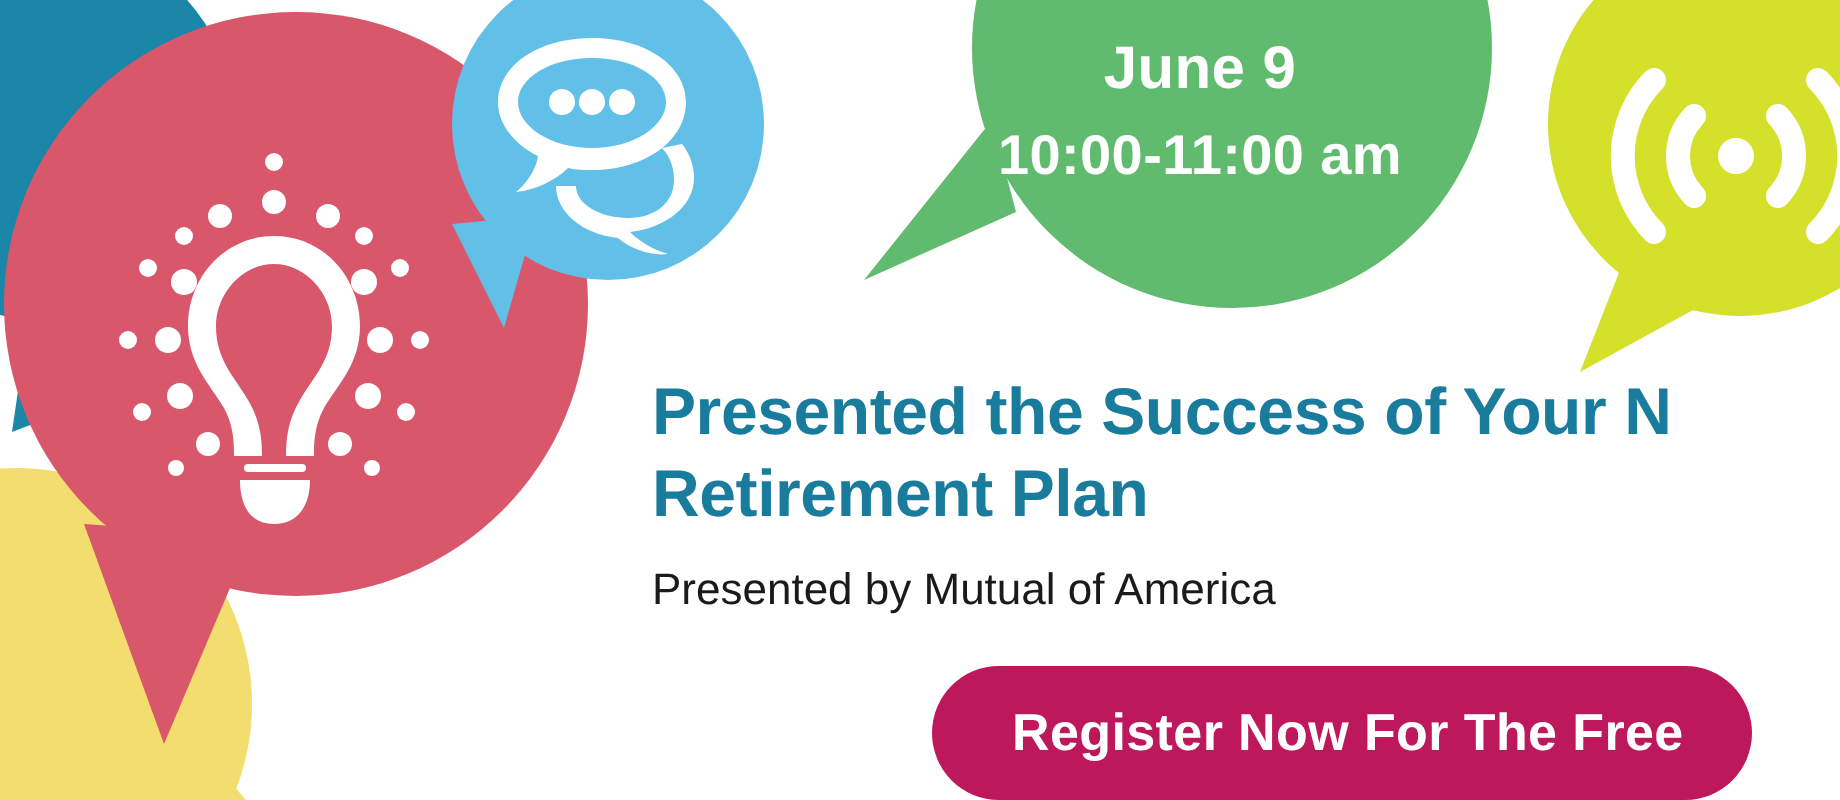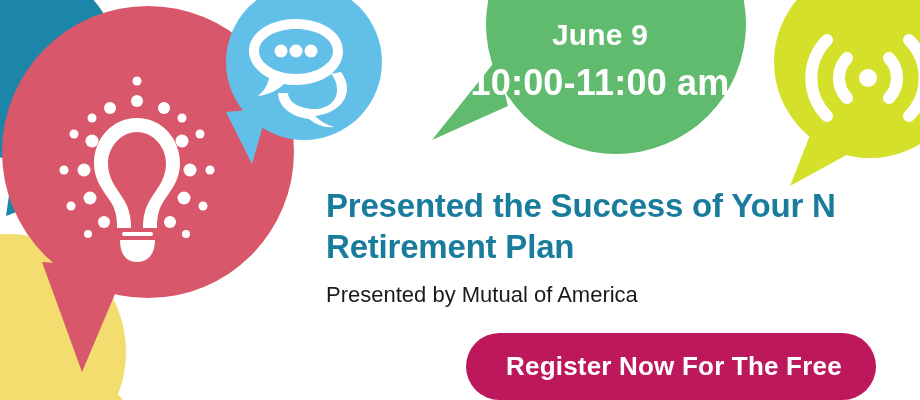--- a/index.html
+++ b/index.html
@@ -48,21 +48,21 @@
     color: #ffffff;
   }
   .date-block .date-line {
     font-size: 30px;
     font-weight: bold;
     line-height: 1.12;
     letter-spacing: 0.2px;
     white-space: nowrap;
   }
   .date-block .time-line {
-    font-size: 36px;
+    font-size: 28px;
     font-weight: bold;
     line-height: 1.3;
     letter-spacing: 0.2px;
     white-space: nowrap;
     margin-top: 8px;
   }
 
   
   .copy {
     position: absolute;

